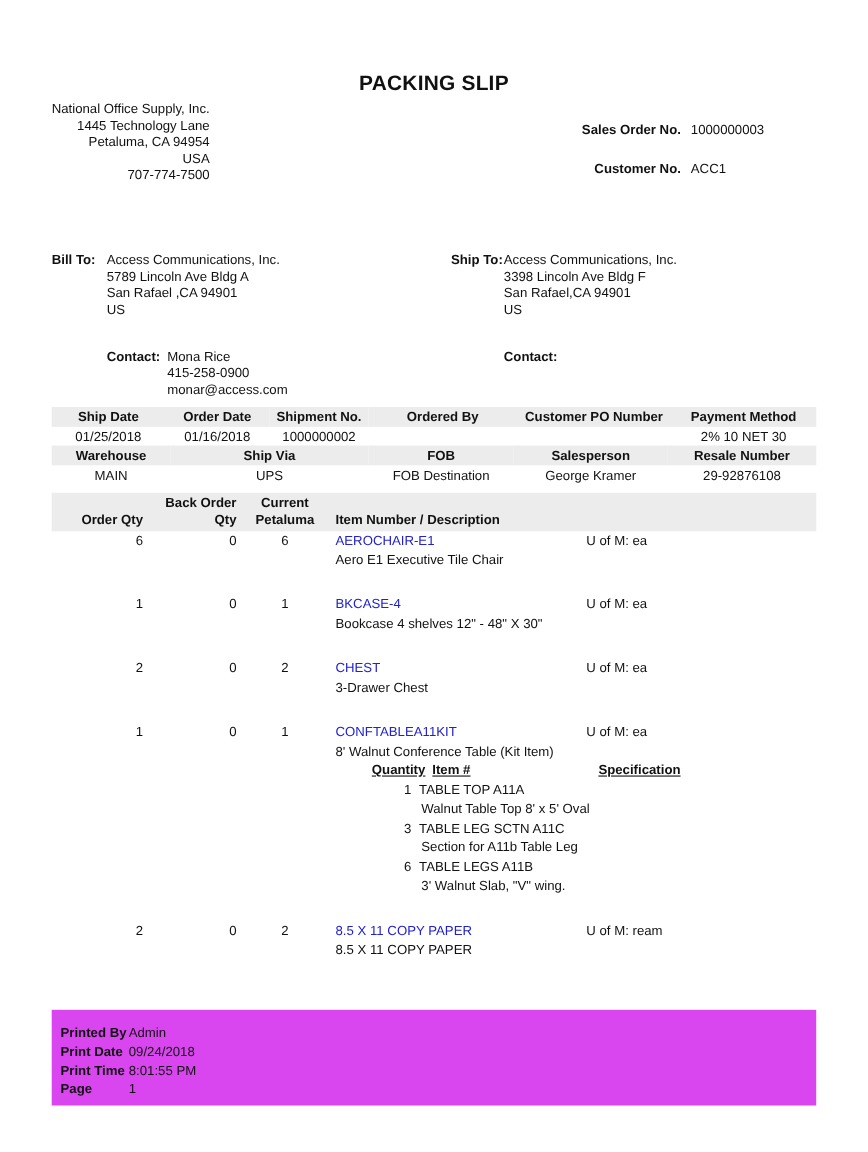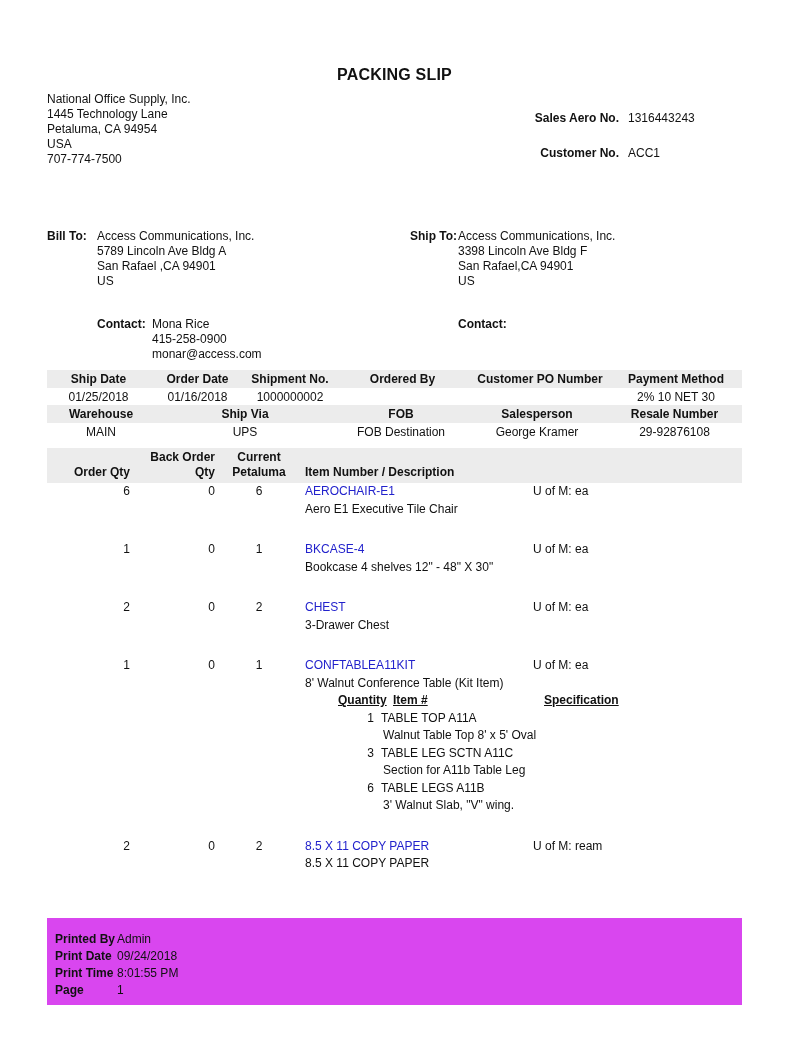--- a/index.html
+++ b/index.html
@@ -1,21 +1,21 @@
 <!DOCTYPE html>
 <html><head>
 <meta charset="utf-8">
 <style>
   html,body{margin:0;padding:0;background:#fff;}
   body{width:789px;height:1047px;position:relative;font-family:"Liberation Sans",sans-serif;font-size:12px;color:#111;}
   .page{position:absolute;inset:0;background:#ffffff;overflow:hidden;}
 
-  .title{position:absolute;top:66px;left:0;width:100%;text-align:center;font-weight:bold;font-size:16px;letter-spacing:.2px;}
-
-  .company{position:absolute;top:92px;left:47px;line-height:15px;}
+  .title{position:absolute;top:66px;left:0;width:100%;text-align:center;font-weight:bold;font-size:19px;letter-spacing:.2px;}
+
+  .company{position:absolute;top:92px;left:47px;line-height:15px;text-align:right;}
 
   .order-info{position:absolute;top:111px;left:455px;width:287px;}
   .oi-row{display:flex;align-items:baseline;}
   .oi-row + .oi-row{margin-top:21px;}
   .oi-label{width:164px;text-align:right;font-weight:bold;}
   .oi-value{margin-left:9px;}
 
   .addresses{position:absolute;top:229px;left:47px;right:57px;display:flex;}
   .addr-col{line-height:15px;}
   .addr-col.bill{width:363px;}
@@ -71,22 +71,22 @@
   <div class="company">
     <div>National Office Supply, Inc.</div>
     <div>1445 Technology Lane</div>
     <div>Petaluma, CA 94954</div>
     <div>USA</div>
     <div>707-774-7500</div>
   </div>
 
   <div class="order-info">
     <div class="oi-row">
-      <span class="oi-label">Sales Aero No.</span>
-      <span class="oi-value">1316443243</span>
+      <span class="oi-label">Sales Order No.</span>
+      <span class="oi-value">1000000003</span>
     </div>
     <div class="oi-row">
       <span class="oi-label">Customer No.</span>
       <span class="oi-value">ACC1</span>
     </div>
   </div>
 
   <div class="addresses">
     <div class="addr-col bill">
       <div class="addr-top">

